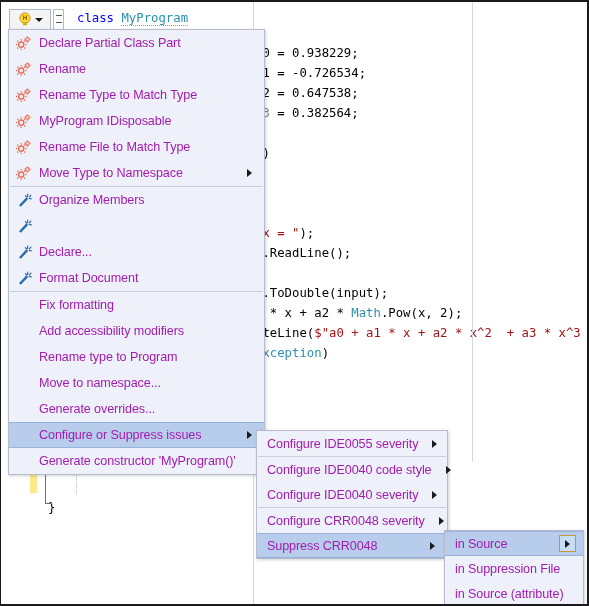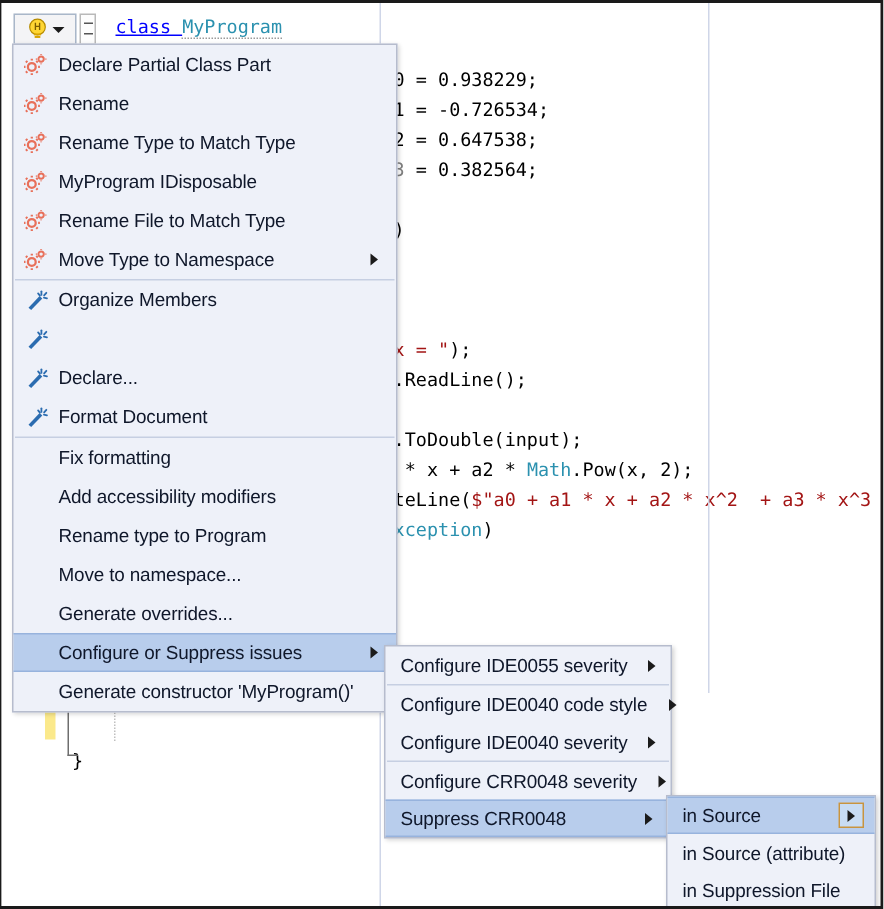--- a/index.html
+++ b/index.html
@@ -33,21 +33,21 @@
     font-family: "DejaVu Sans Mono", monospace;
     font-size: 12.3px;
     line-height: 20px;
     color: #000000;
     overflow: hidden;
   }
   .code-line {
     position: absolute;
     white-space: pre;
   }
-  .kw   { color: #0000ff; text-decoration: underline; }
+  .kw   { color: #0000ff; }
   .typ  { color: #2b91af; }
   .typu { color: #2b91af; border-bottom: 1px dotted #9b9b9b; }
   .str  { color: #a31515; }
   .pln  { color: #000000; }
   .grey { color: #808080; }
 
   .indent-guide {
     position: absolute;
     border-left: 1px dotted #bfbfbf;
   }
@@ -114,21 +114,21 @@
   }
 
   
   .menu {
     position: absolute;
     background: #eef1f9;
     border: 1px solid #b6bccd;
     box-sizing: border-box;
     z-index: 100;
     font-size: 12.6px;
-    color: #0f172a;
+    color: #a21caf;
     box-shadow: 1px 1px 3px rgba(0,0,0,0.18);
   }
   .menu-item {
     position: relative;
     height: 26px;
     display: flex;
     align-items: center;
     box-sizing: border-box;
     white-space: nowrap;
   }
@@ -442,20 +442,20 @@
     </div>
 
   <div class="menu" id="menu-sub2">
       <div class="menu-item sel">
         <span class="lbl">in Source</span>
         <span class="arrowbox">
           <span class="arrow"></span>
         </span>
       </div>
       <div class="menu-item">
+        <span class="lbl">in Suppression File</span>
+      </div>
+      <div class="menu-item">
         <span class="lbl">in Source (attribute)</span>
       </div>
-      <div class="menu-item">
-        <span class="lbl">in Suppression File</span>
-      </div>
     </div>
 
 </div>
 
 </body></html>

